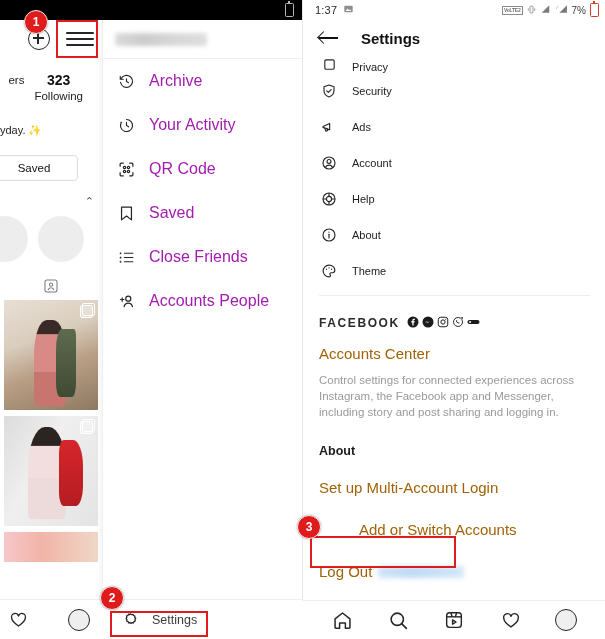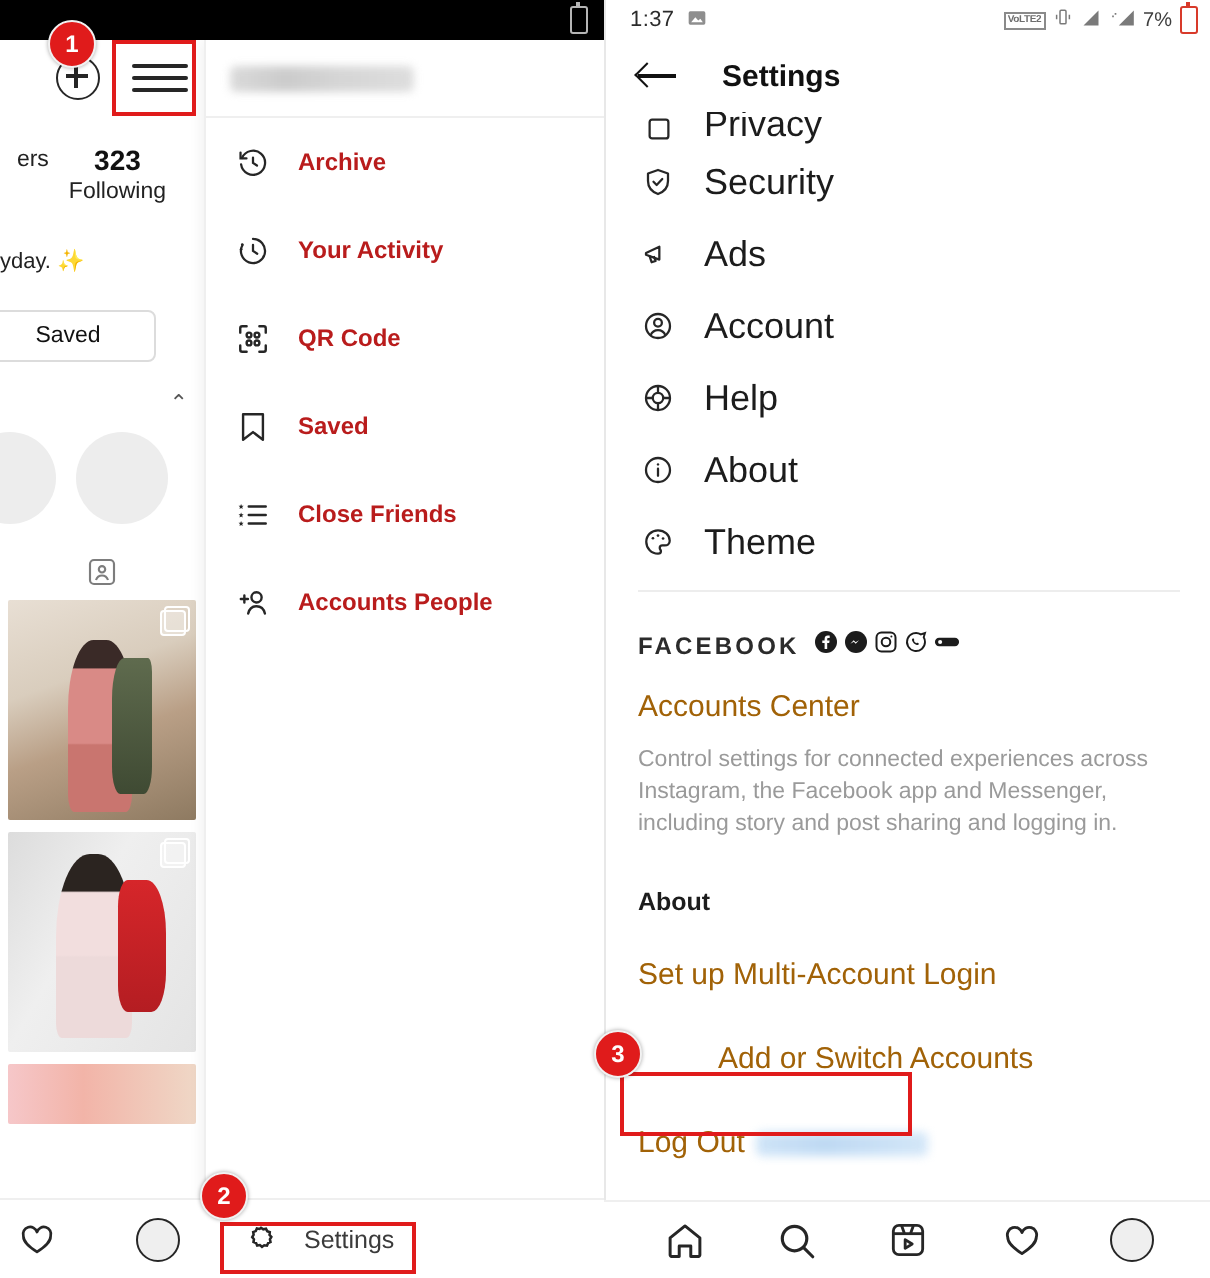--- a/index.html
+++ b/index.html
@@ -76,33 +76,33 @@
 
   
   .drawer{position:absolute;left:102px;top:20px;width:200px;height:619px;background:#fff;
           border-left:1px solid #efefef;box-shadow:-2px 0 6px rgba(0,0,0,.05);}
   .drawer-user{height:38px;display:flex;align-items:center;padding-left:12px;}
   .blurname{height:13px;width:92px;border-radius:3px;
             background:linear-gradient(90deg,#d4d4d4,#c3c3c3 30%,#cfcfcf 60%,#d8d8d8);
             filter:blur(2.2px);opacity:.85;}
   .drawer-sep{height:1px;background:#efefef;}
   .menu-item{height:44px;display:flex;align-items:center;padding-left:14px;gap:14px;}
-  .menu-item .mtext{font-size:12px;color:#b91c1c;font-weight:bold;}
+  .menu-item .mtext{font-size:16px;color:#a21caf;}
   .mi-icon{width:18px;height:18px;display:flex;align-items:center;justify-content:center;}
 
   
   .rs-header{height:36px;display:flex;align-items:center;padding-left:16px;gap:22px;background:#fff;}
   .rs-title{font-size:15px;font-weight:bold;color:#111;}
   .arrow-left{width:20px;height:14px;position:relative;}
   .arrow-left:before{content:"";position:absolute;top:6px;left:0;width:19px;height:1.6px;background:#111;}
   .arrow-left:after{content:"";position:absolute;top:2.2px;left:0;width:8px;height:8px;
       border-left:1.6px solid #111;border-bottom:1.6px solid #111;transform:rotate(45deg);}
   .set-list{padding-top:0px;}
   .set-row{height:36px;display:flex;align-items:center;padding-left:17px;gap:14px;}
-  .set-row .stext{font-size:18px;color:#1c1c1c;}
+  .set-row .stext{font-size:11px;color:#1c1c1c;}
   .s-icon{width:18px;height:18px;display:flex;align-items:center;justify-content:center;}
   .clip-top{height:14px;overflow:hidden;}
   .divider{height:1px;background:#ededed;margin:6px 16px 0 16px;}
   .fb-block{padding:18px 16px 0 16px;}
   .fb-title{display:flex;align-items:center;gap:7px;}
   .fb-word{font-size:12px;font-weight:bold;letter-spacing:1.6px;color:#2b2b2b;}
   .fb-icons{display:flex;align-items:center;gap:3px;}
   .link{color:#a16207;font-size:15px;}
   .acct-center{margin-top:13px;}
   .fb-desc{margin-top:9px;font-size:11.5px;line-height:16px;color:#9a9a9a;}

